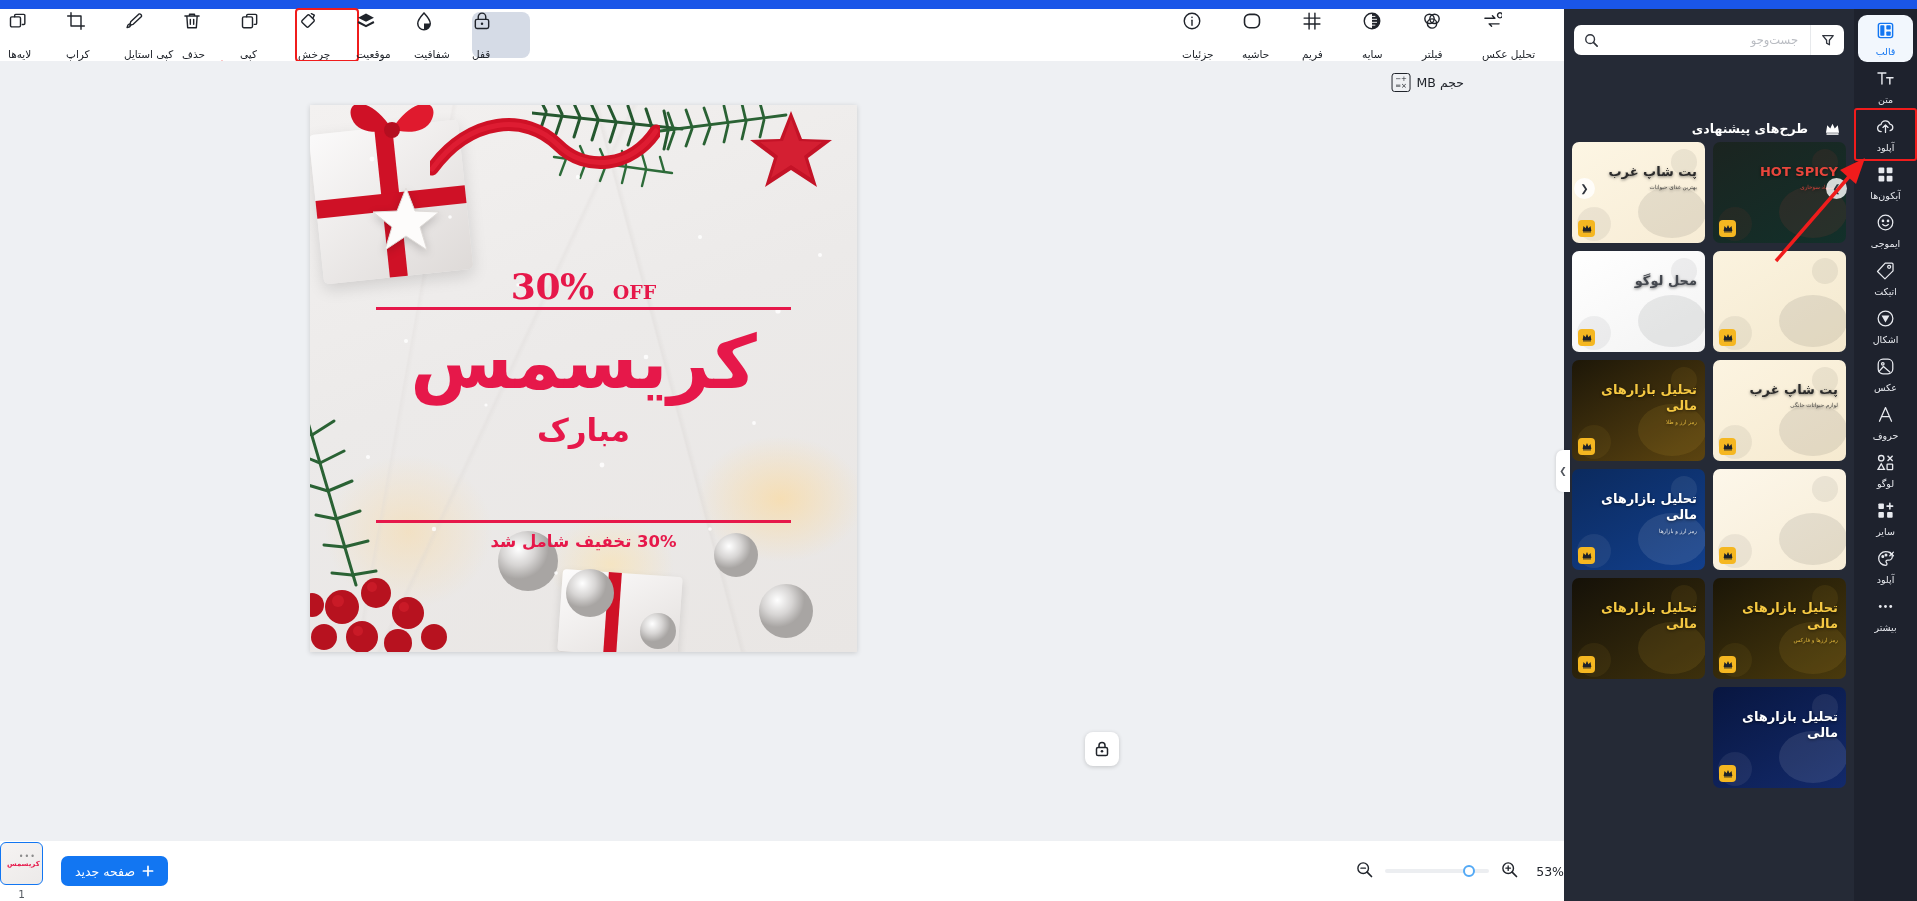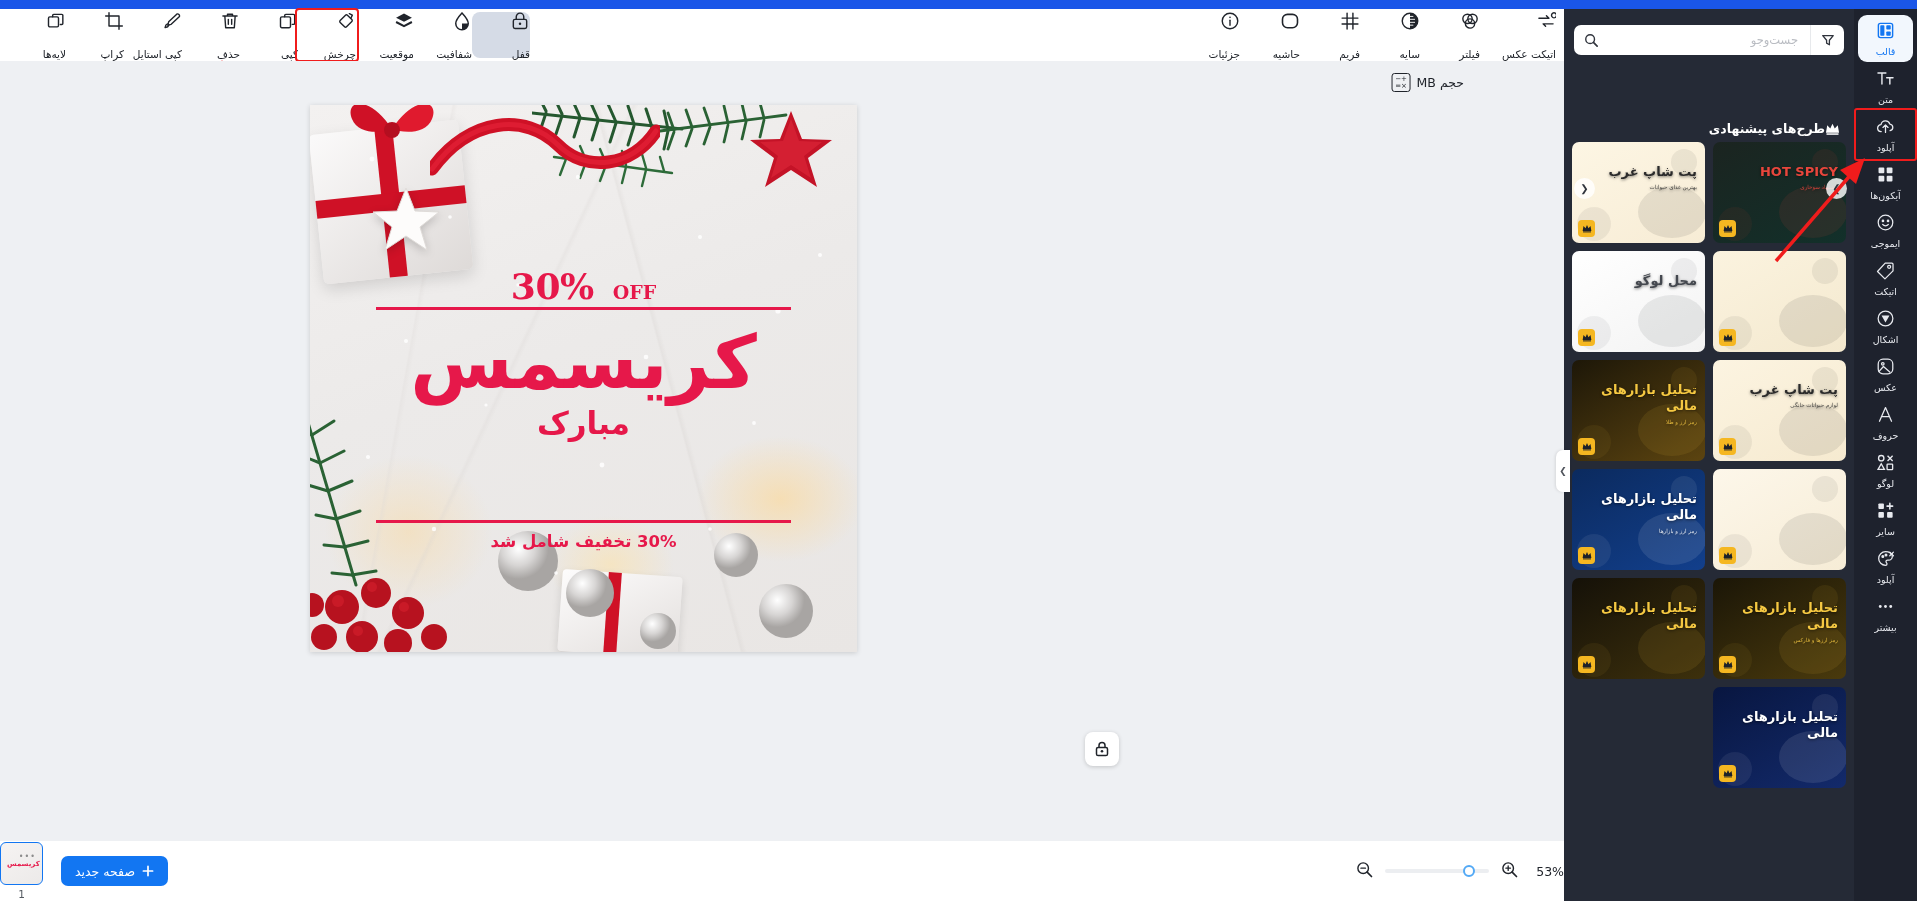--- a/index.html
+++ b/index.html
@@ -22,21 +22,21 @@
   .toolbar {
     position: absolute; top: 9px; left: 0; width: 1564px; height: 52px;
     background: #ffffff;
     display: flex; flex-direction: row-reverse;
     align-items: center;
     padding: 0 8px;
   }
   .tool-btn {
     width: 58px; height: 46px;
     display: flex; flex-direction: column;
-    align-items: flex-start; justify-content: center;
+    align-items: flex-end; justify-content: center;
     gap: 18px; border-radius: 8px; cursor: pointer;
     position: relative;
   }
   .tool-btn.active { background: #d5dbe6; }
   .tool-btn .ico { width: 20px; height: 20px; display: block; }
   .tool-btn .lbl {
     font-size: 10.5px; color: #20242b; line-height: 1;
     white-space: nowrap;
   }
   .tool-btn.boxed::after {
@@ -134,21 +134,21 @@
   .t-off { top: 160px; font-family: "DejaVu Serif","Liberation Serif",serif; }
   .t-off .num { font-size: 36px; font-weight: 700; letter-spacing: -.5px; }
   .t-off .off { font-size: 19px; font-weight: 700; margin-left: 19px; }
   .rule { position: absolute; height: 2.5px; background: #e6184a; left: 66px; right: 66px; }
   .rule.r1 { top: 202px; }
   .rule.r2 { top: 415px; }
   .t-main {
     top: 222px; font-size: 74px; font-weight: 700; line-height: .96;
     letter-spacing: -1px;
   }
-  .t-sub { top: 300px; font-size: 31px; font-weight: 700; }
+  .t-sub { top: 307px; font-size: 31px; font-weight: 700; }
   .t-body { top: 424px; font-size: 16.5px; font-weight: 600; line-height: 1.55; }
 
   .lock-badge {
     position: absolute; left: 1085px; top: 671px;
     width: 34px; height: 34px; border-radius: 8px; background: #fff;
     display: flex; align-items: center; justify-content: center;
     box-shadow: 0 1px 4px rgba(0,0,0,.18);
   }
   .chev-down {
     position: absolute; left: 765px; top: 773px; width: 26px; height: 26px;
@@ -200,21 +200,21 @@
     padding: 0 12px; font-family: inherit; height: 100%;
   }
   .searchrow input::placeholder { color: #b9bcc2; }
   .search-ico { width: 34px; display:flex; align-items:center; justify-content:center; }
   .filter-ico {
     width: 34px; height: 100%; display:flex; align-items:center; justify-content:center;
     border-left: 1px solid #e7e9ec; cursor: pointer;
   }
   .sect-title {
     position: absolute; top: 112px; right: 14px;
-    display: flex; flex-direction: row; align-items: center; gap: 0;
+    display: flex; flex-direction: row; align-items: center; gap: 17px;
     color: #fff; font-size: 12.5px; font-weight: 700;
   }
   .crown-ico { width: 15px; height: 14px; }
   .tgrid {
     position: absolute; top: 133px; left: 8px; width: 274px; height: 760px;
     display: flex; flex-wrap: wrap; gap: 8px; align-content: flex-start;
     direction: rtl; overflow: hidden;
   }
   .tcard {
     width: 133px; height: 101px; border-radius: 7px; overflow: hidden;
@@ -408,21 +408,21 @@
           </span>
           <span class="lbl">فیلتر</span>
         </div>
         <div class="tool-btn" style="width: 74px;">
           <span>
             <svg class="ico" viewBox="0 0 24 24" fill="none" stroke="#20242b" stroke-width="1.7" stroke-linecap="round" stroke-linejoin="round">
               <path d="M3.5 8.6h12l-3-3M20.5 15.4h-12l3 3"></path>
               <path d="M18.6 5.2a3 3 0 1 1 0 .01"></path>
             </svg>
           </span>
-          <span class="lbl">اتیکت عکس</span>
+          <span class="lbl">تحلیل عکس</span>
         </div>
       </div>
   </div>
 
   <svg class="red-arrow-v" viewBox="0 0 16 46">
     <line x1="8" y1="46" x2="8" y2="11" stroke="#f01c1c" stroke-width="3"></line>
     <polygon points="8,0 15,14 1,14" fill="#f01c1c"></polygon>
   </svg>
 
   <div class="canvas-area">

